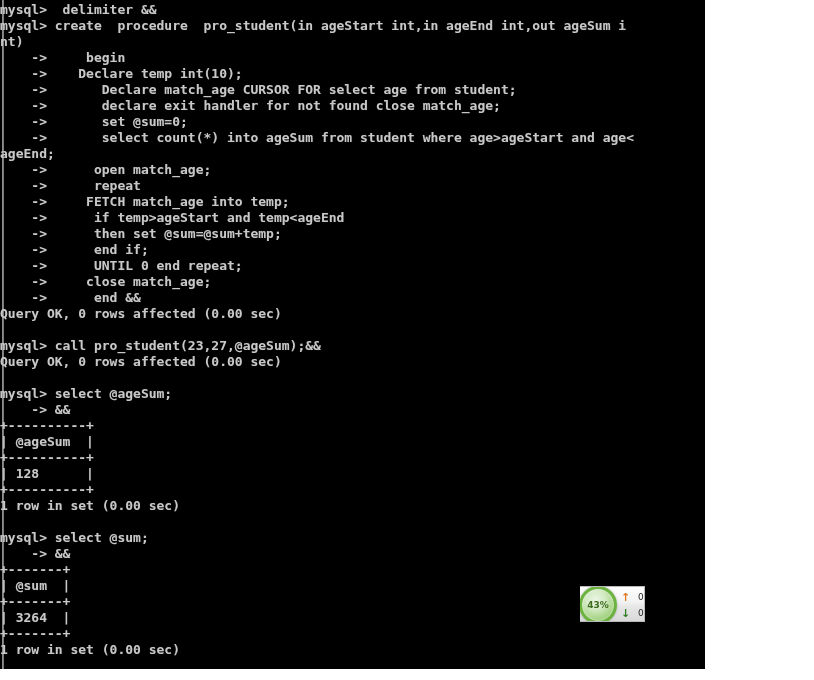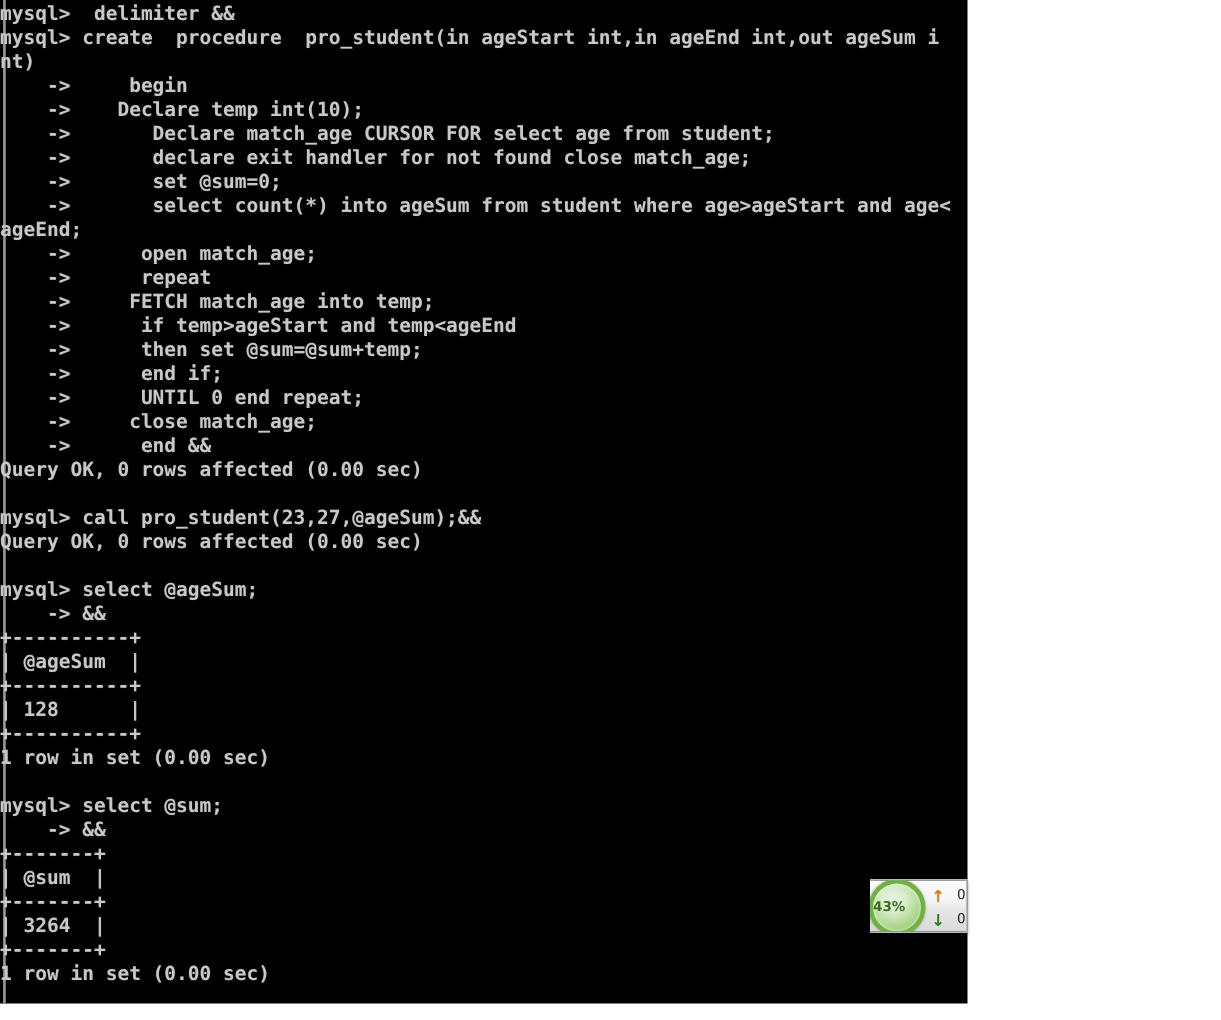--- a/index.html
+++ b/index.html
@@ -13,21 +13,21 @@
     position: relative;
     overflow: hidden;
     font-family: "DejaVu Sans Mono", "Liberation Mono", monospace;
   }
 
   
   #console-window {
     position: absolute;
     left: 0;
     top: 0;
-    width: 645px;
+    width: 705px;
     height: 669px;
     background: #000000;
     overflow: hidden;
   }
 
   
   #console-scrollbar {
     position: absolute;
     left: 2px;
     top: 0;
@@ -77,21 +77,21 @@
     height: 38px;
     border-radius: 50%;
     background:
       radial-gradient(circle at 42% 34%,
           #e9f5e2 0%, #d6ecc8 32%, #aed78f 62%, #86c45f 85%, #6fb34b 100%);
     border: 3px solid #6cb33f;
     box-sizing: border-box;
     box-shadow: 0 0 2px rgba(0,0,0,0.35), inset 0 0 3px rgba(255,255,255,0.8);
     display: flex;
     align-items: center;
-    justify-content: flex-start;
+    justify-content: center;
   }
   #monitor-gauge-label {
     font-family: "DejaVu Sans", "Liberation Sans", sans-serif;
     font-size: 9px;
     color: #3f6b1f;
     font-weight: bold;
     line-height: 1;
   }
 
   #monitor-rates {

